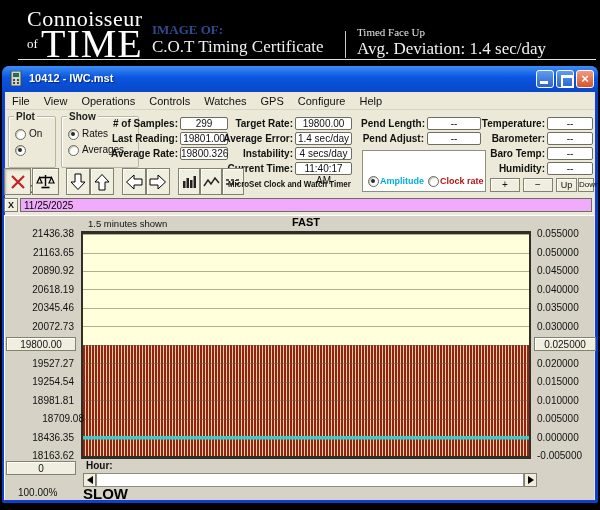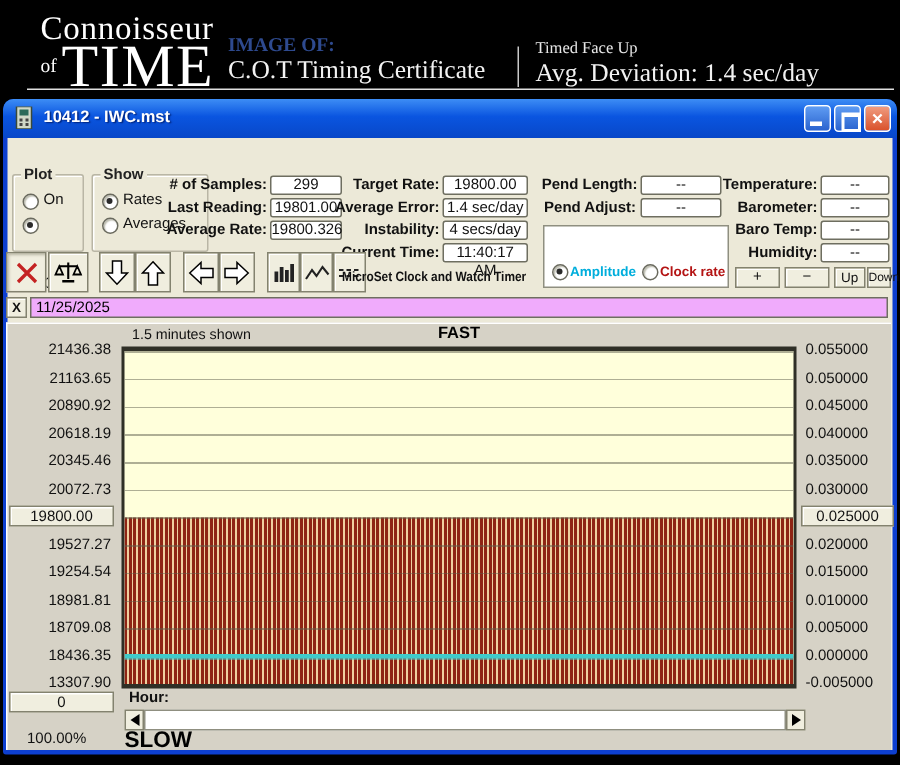--- a/index.html
+++ b/index.html
@@ -125,20 +125,30 @@
   </div>
   <div class="abs title-text">10412 - IWC.mst</div>
   <div class="abs tbtn" style="left:536px;">
       <span class="minbar"></span>
     </div>
   <div class="abs tbtn" style="left:556px;">
       <span class="maxbox"></span>
     </div>
   <div class="abs tbtn close" style="left:576px;">×</div>
 
+  <div class="abs" id="menubar">
+    <span class="menu-item">File</span>
+    <span class="menu-item">View</span>
+    <span class="menu-item">Operations</span>
+    <span class="menu-item">Controls</span>
+    <span class="menu-item">Watches</span>
+    <span class="menu-item">GPS</span>
+    <span class="menu-item">Configure</span>
+    <span class="menu-item">Help</span>
+  </div>
 
   <div class="layer">
 
     <div class="abs groupbox" style="left:8px;top:116px;width:46px;height:50px;">
       <span class="grouptitle">Plot</span>
       <span class="radio" style="left:6px;top:12px;"></span>
       <span class="rlabel" style="left:20px;top:11px;">On</span>
       <span class="radio sel" style="left:6px;top:28px;"></span>
       <span class="rlabel" style="left:20px;top:27px;margin-top:40px;">Off</span>
     </div>
@@ -264,23 +274,23 @@
     <div class="tick l" style="top:228px;">21436.38</div>
     <div class="tick l" style="top:246.5px;">21163.65</div>
     <div class="tick l" style="top:265px;">20890.92</div>
     <div class="tick l" style="top:283.5px;">20618.19</div>
     <div class="tick l" style="top:302px;">20345.46</div>
     <div class="tick l" style="top:320.5px;">20072.73</div>
     <div class="tickbtn" style="left:6px;top:337px;width:70px;">19800.00</div>
     <div class="tick l" style="top:357.5px;">19527.27</div>
     <div class="tick l" style="top:376px;">19254.54</div>
     <div class="tick l" style="top:394.5px;">18981.81</div>
-    <div class="tick l" style="top:413px;">18709.08</div>
+    <div class="tick l" style="top:413px;margin-left:10px;">18709.08</div>
     <div class="tick l" style="top:431.5px;">18436.35</div>
-    <div class="tick l" style="top:450px;">13307.90</div>
+    <div class="tick l" style="top:450px;">18163.62</div>
 
     <div class="tick r" style="top:228px;">0.055000</div>
     <div class="tick r" style="top:246.5px;">0.050000</div>
     <div class="tick r" style="top:265px;">0.045000</div>
     <div class="tick r" style="top:283.5px;">0.040000</div>
     <div class="tick r" style="top:302px;">0.035000</div>
     <div class="tick r" style="top:320.5px;">0.030000</div>
     <div class="tickbtn" style="left:534px;top:337px;width:62px;">0.025000</div>
     <div class="tick r" style="top:357.5px;">0.020000</div>
     <div class="tick r" style="top:376px;">0.015000</div>

